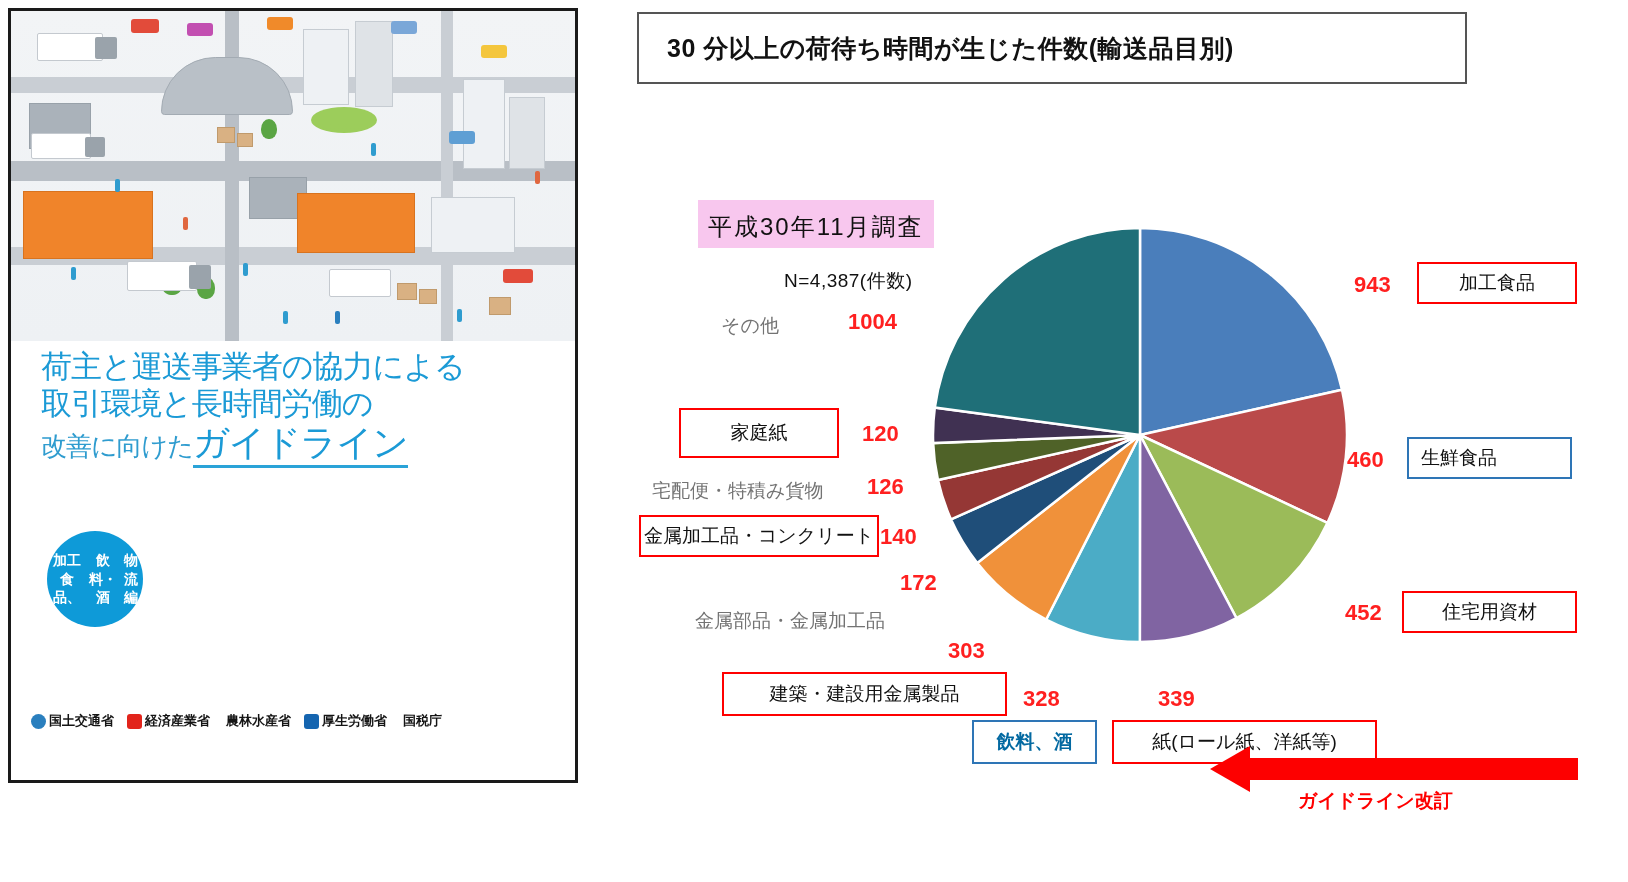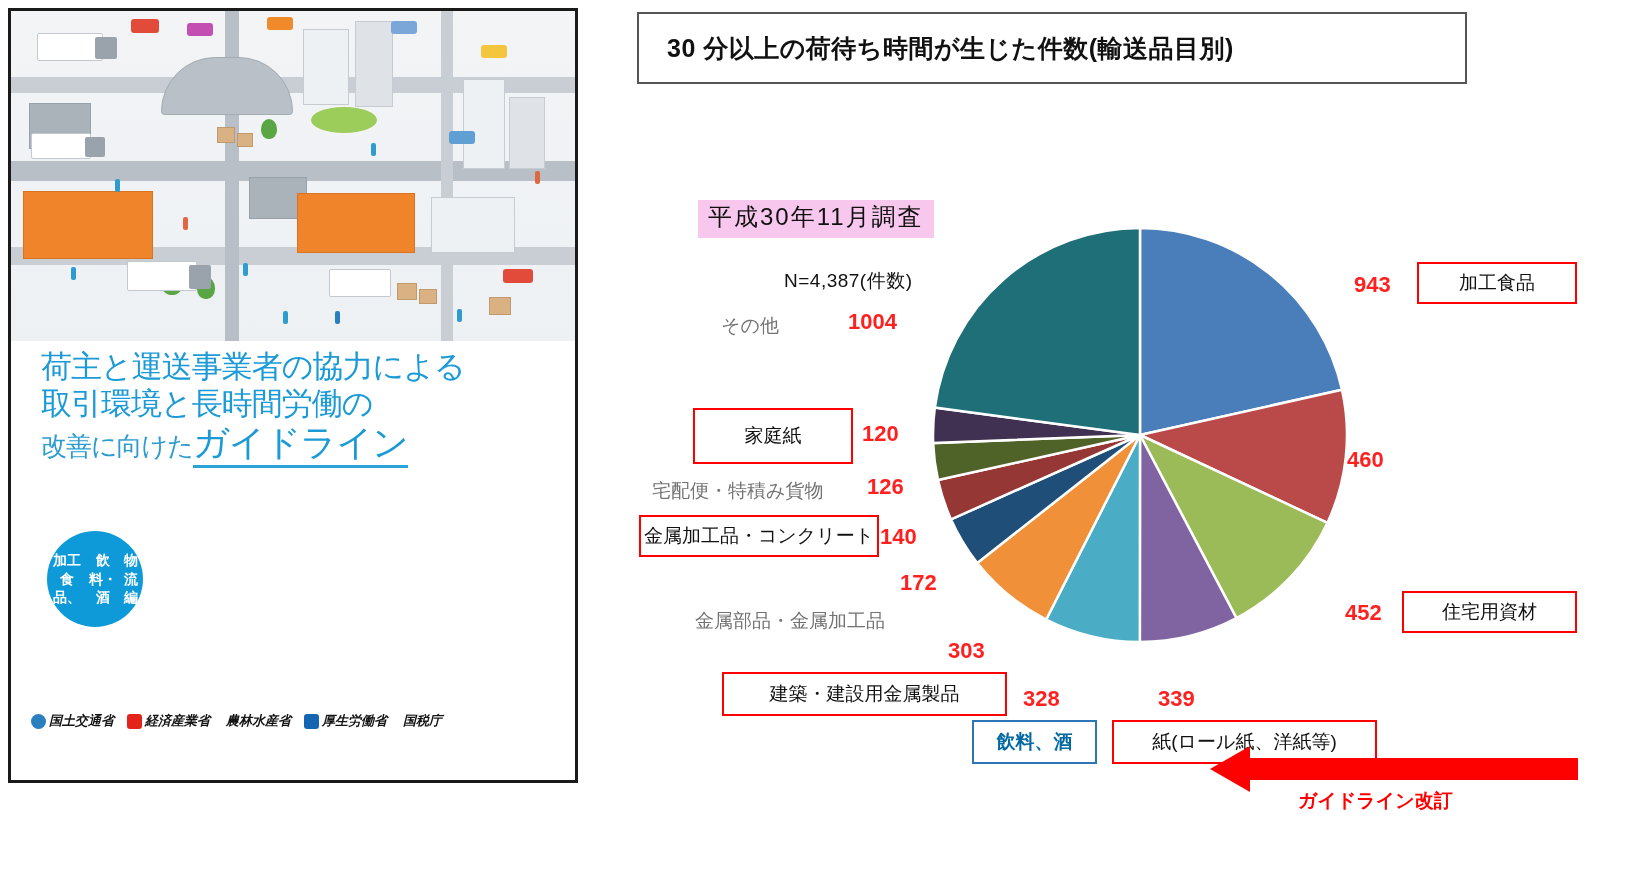--- a/index.html
+++ b/index.html
@@ -52,21 +52,21 @@
   .badge{
     position:absolute;left:36px;top:520px;width:96px;height:96px;border-radius:50%;
     background:#0e9ad8;color:#fff;display:flex;flex-direction:row;
     align-items:center;justify-content:center;font-weight:bold;font-size:14px;
     line-height:1.35;text-align:center;
   }
   .logos{
     position:absolute;left:20px;top:690px;width:535px;height:40px;
     display:flex;align-items:center;gap:13px;font-size:13px;font-weight:bold;color:#141414;
   }
-  .logo-item{display:flex;align-items:center;gap:3px;white-space:nowrap;font-style:italic;}
+  .logo-item{display:flex;align-items:center;gap:3px;white-space:nowrap;}
   .logo-mark{width:15px;height:15px;border-radius:50%;background:#2a7fbe;display:inline-block;}
   .logo-mark.red{background:#e2241b;border-radius:3px;}
   .logo-mark.blue2{background:#1565b0;border-radius:3px;}
   .logo-mark.none{background:transparent;width:0;}
 
   
   .panel{position:absolute;left:612px;top:0;width:1016px;height:882px;}
 
   .title-box{
     position:absolute;left:25px;top:12px;width:830px;height:72px;
@@ -79,21 +79,21 @@
 
   .legend{position:absolute;left:348px;top:112px;width:470px;}
   .legend-row{display:flex;align-items:center;margin-bottom:10px;}
   .swatch{width:88px;height:24px;background:#fff;box-sizing:border-box;}
   .swatch.red{border:2px solid #ff0000;}
   .swatch.blue{border:2px solid #2e75b6;}
   .legend-txt{margin-left:16px;font-size:15px;color:#111;}
 
   .survey{
     position:absolute;left:86px;top:200px;
-    background:#f8c7ee;padding:1px 10px 5px 10px;
+    background:#f8c7ee;padding:11px 10px 5px 10px;
     font-size:24px;color:#111;letter-spacing:2px;font-weight:500;
   }
   .nlabel{
     position:absolute;left:172px;top:268px;font-size:19px;color:#111;letter-spacing:.5px;
   }
 
   
   .pie-wrap{position:absolute;left:318px;top:225px;width:420px;height:420px;}
   svg.pie{display:block;}
 
@@ -248,20 +248,21 @@
             <path d="M 210 210 L 3.16 218.08 A 207 207 0 0 1 4.82 182.58 Z" fill="#403152" stroke="#ffffff" stroke-width="2.5"></path>
             <path d="M 210 210 L 4.82 182.58 A 207 207 0 0 1 210.00 3.00 Z" fill="#1f6f78" stroke="#ffffff" stroke-width="2.5"></path>
           </g>
       </svg>
     </div>
 
     <div class="num" style="left:742px;top:272px;">943</div>
     <div class="boxed red" style="left:805px;top:262px;width:160px;height:42px;">加工食品</div>
 
     <div class="num" style="left:735px;top:447px;">460</div>
+    <div class="boxed blue" style="left:795px;top:437px;width:165px;height:42px;justify-content:flex-start;padding-left:12px;">生鮮食品</div>
 
     <div class="num" style="left:733px;top:600px;">452</div>
     <div class="boxed red" style="left:790px;top:591px;width:175px;height:42px;">住宅用資材</div>
 
     <div class="num" style="left:546px;top:686px;">339</div>
     <div class="boxed red" style="left:500px;top:720px;width:265px;height:44px;">紙(ロール紙、洋紙等)</div>
 
     <div class="num" style="left:411px;top:686px;">328</div>
     <div class="boxed blue redtext" style="left:360px;top:720px;width:125px;height:44px;">飲料、酒</div>
 
@@ -271,21 +272,21 @@
     <div class="num" style="left:288px;top:570px;">172</div>
     <div class="lbl" style="left:83px;top:608px;">金属部品・金属加工品</div>
 
     <div class="num" style="left:268px;top:524px;">140</div>
     <div class="boxed red" style="left:27px;top:515px;width:240px;height:42px;">金属加工品・コンクリート</div>
 
     <div class="num" style="left:255px;top:474px;">126</div>
     <div class="lbl" style="left:40px;top:478px;">宅配便・特積み貨物</div>
 
     <div class="num" style="left:250px;top:421px;">120</div>
-    <div class="boxed red" style="left:81px;top:408px;width:160px;height:56px;">家庭紙</div>
+    <div class="boxed red" style="left:67px;top:408px;width:160px;height:50px;">家庭紙</div>
 
     <div class="num" style="left:236px;top:309px;">1004</div>
     <div class="lbl" style="left:109px;top:313px;">その他</div>
 
     <div class="arrow-head"></div>
     <div class="arrow-shaft"></div>
     <div class="arrow-label">ガイドライン改訂</div>
 
   </div>
 </div>

